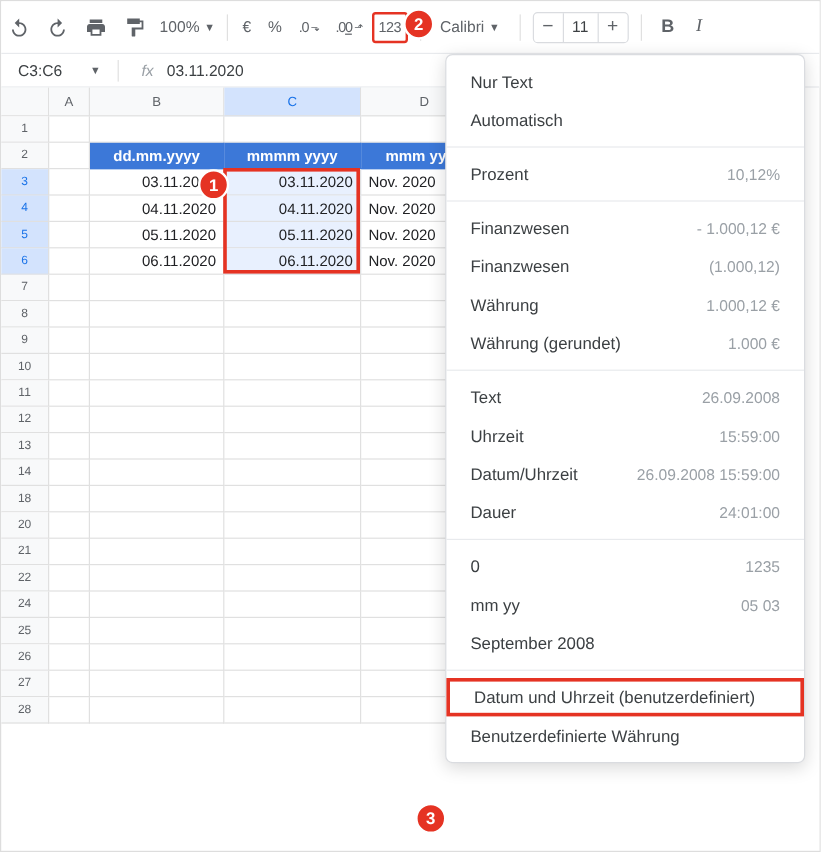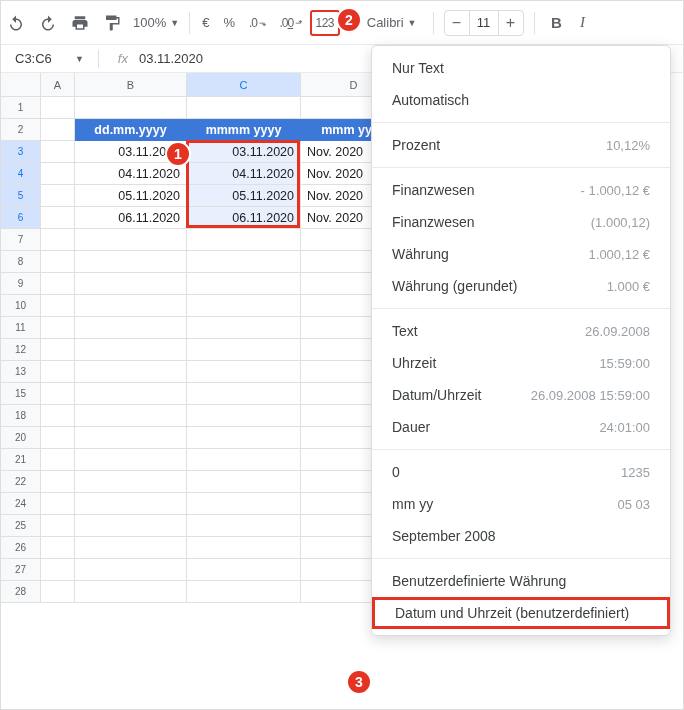--- a/index.html
+++ b/index.html
@@ -209,21 +209,21 @@
         <div class="cell" style="width: 106px; height: 22px;"></div>
       </div>
       <div class="crow">
         <div class="rowh" style="height: 22px;">13</div>
         <div class="cell" style="width: 34px; height: 22px;"></div>
         <div class="cell" style="width: 112px; height: 22px;"></div>
         <div class="cell" style="width: 114px; height: 22px;"></div>
         <div class="cell" style="width: 106px; height: 22px;"></div>
       </div>
       <div class="crow">
-        <div class="rowh" style="height: 22px;">15</div>
+        <div class="rowh" style="height: 22px;">14</div>
         <div class="cell" style="width: 34px; height: 22px;"></div>
         <div class="cell" style="width: 112px; height: 22px;"></div>
         <div class="cell" style="width: 114px; height: 22px;"></div>
         <div class="cell" style="width: 106px; height: 22px;"></div>
       </div>
       <div class="crow">
         <div class="rowh" style="height: 22px;">18</div>
         <div class="cell" style="width: 34px; height: 22px;"></div>
         <div class="cell" style="width: 112px; height: 22px;"></div>
         <div class="cell" style="width: 114px; height: 22px;"></div>
@@ -345,21 +345,21 @@
         <span class="r">1235</span>
       </div>
     <div class="mitem">
         <span>mm yy</span>
         <span class="r">05 03</span>
       </div>
     <div class="mitem">
         <span>September 2008</span>
       </div>
     <div class="msep"></div>
-    <div class="mitem">
-        <span>Benutzerdefinierte Währung</span>
-      </div>
     <div class="mitem mhl">
         <span>Datum und Uhrzeit (benutzerdefiniert)</span>
       </div>
+    <div class="mitem">
+        <span>Benutzerdefinierte Währung</span>
+      </div>
   </div>
 
 </div>
 
 </body></html>

